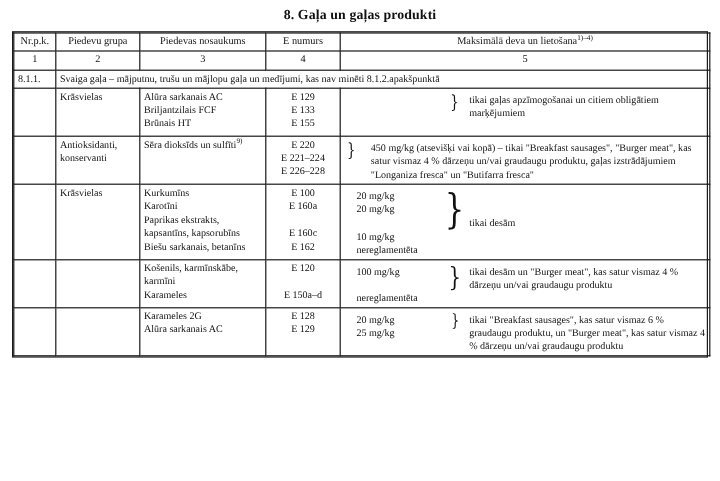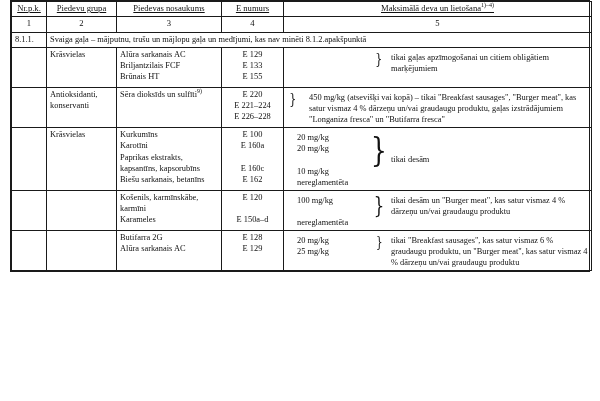--- a/index.html
+++ b/index.html
@@ -57,21 +57,20 @@
   col.c3 { width: 105px; }
   col.c4 { width: 62px; }
   col.c5 { width: 308px; }
 
   .hdr td {
     text-align: center;
     font-size: 8.6px;
     padding-top: 2px;
     padding-bottom: 2px;
     vertical-align: middle;
-    text-decoration: underline;
   }
   .hdr .sup {
     font-size: 6px;
     vertical-align: super;
     line-height: 0;
   }
   .numrow td {
     text-align: center;
     font-size: 8.6px;
     padding-top: 0px;
@@ -139,20 +138,21 @@
     vertical-align: super;
     line-height: 0;
   }
   .blank-line { visibility: hidden; }
 </style>
 </head>
 <body>
 
 <div class="page">
 
+  <div class="doc-title">8. Gaļa un gaļas produkti</div>
 
   <div class="tbl-wrap">
   <table class="reg">
     <colgroup>
       <col class="c1">
           <col class="c2">
           <col class="c3">
           <col class="c4">
           <col class="c5">
     </colgroup>
@@ -287,21 +287,21 @@
                 </div>
             <div class="usage">tikai desām un "Burger meat", kas satur vismaz 4 % dārzeņu un/vai graudaugu produktu</div>
           </div>
         </td>
       </tr>
 
       <tr>
         <td>&nbsp;</td>
         <td class="grp"></td>
         <td class="name">
-          <div>Butifarra 2G</div>
+          <div>Karameles 2G</div>
           <div>Alūra sarkanais AC</div>
         </td>
         <td class="enum">
           <div>E 128</div>
           <div>E 129</div>
         </td>
         <td>
           <div class="c5inner">
             <div class="dose">
               <div>20 mg/kg</div>

